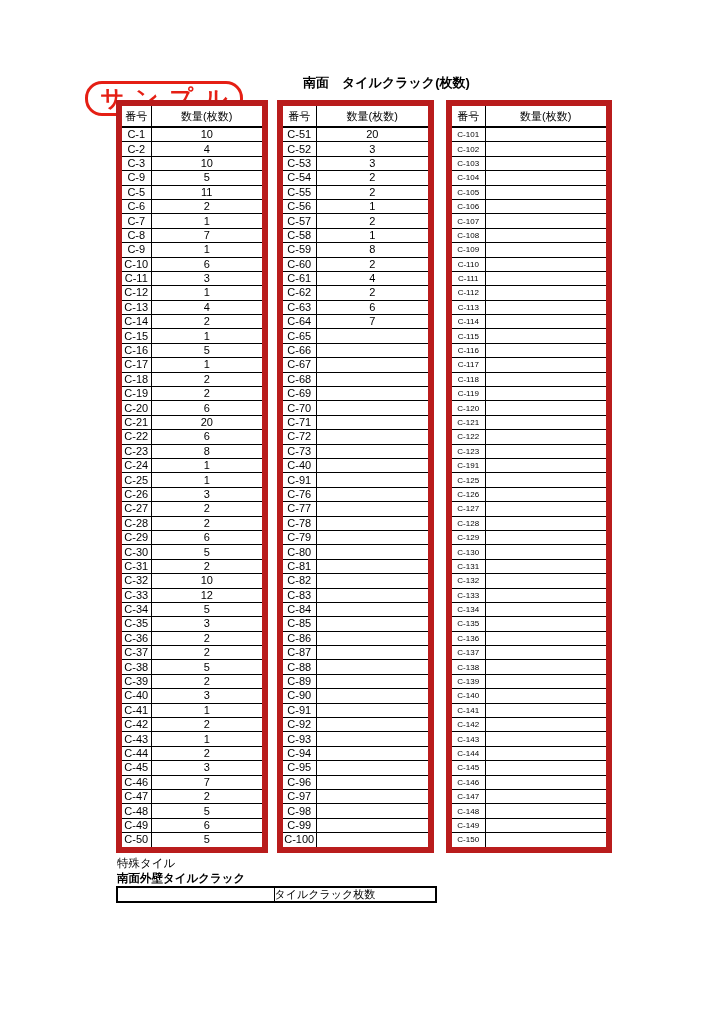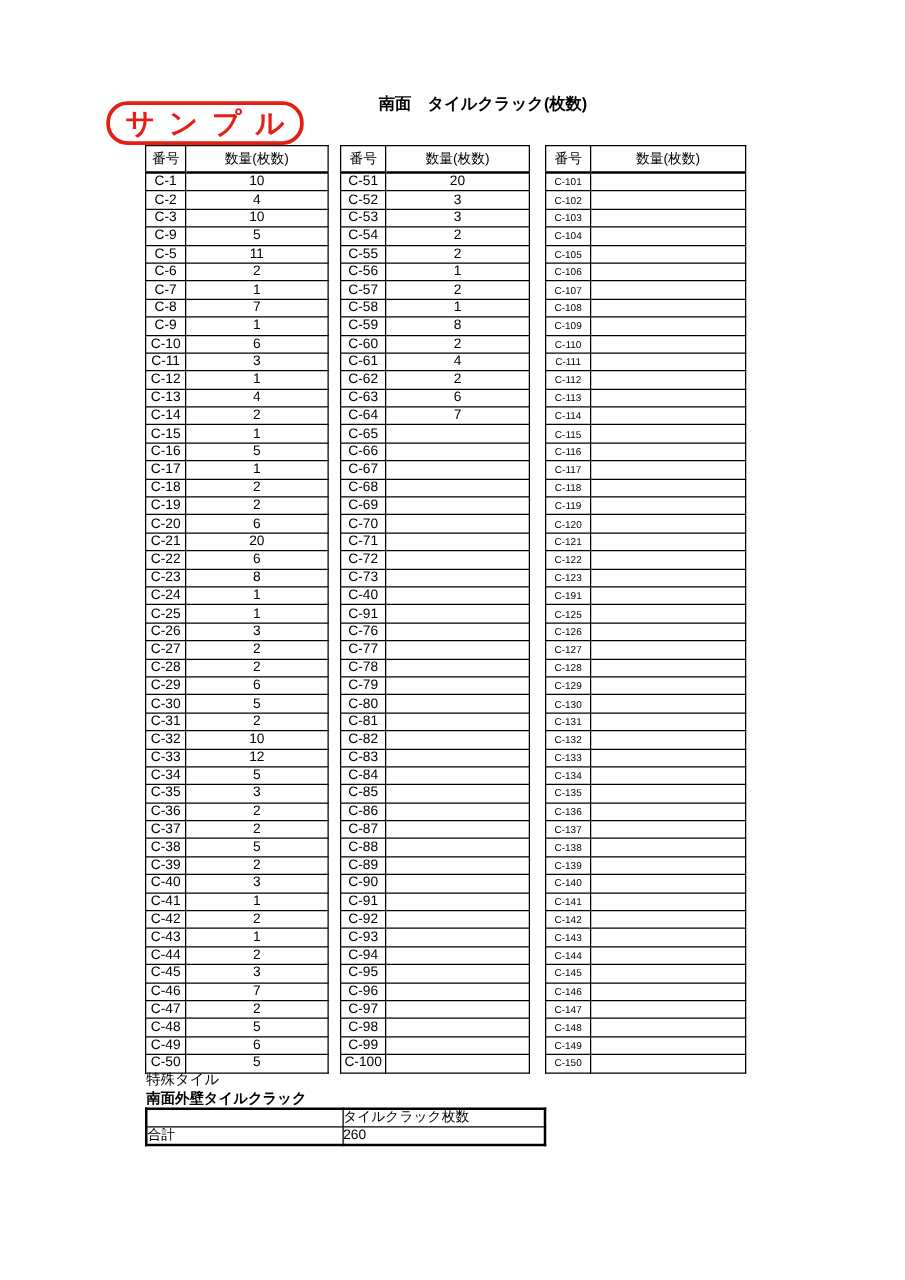--- a/index.html
+++ b/index.html
@@ -32,21 +32,21 @@
     font-size:13px;font-weight:bold;
     white-space:nowrap;
     padding-left:16px;
   }
   
   .tables{
     position:absolute;left:116px;top:100px;
     display:flex;align-items:flex-start;
   }
   table{border-collapse:collapse;table-layout:fixed;background:#fff;}
-  table.grp{border:1px solid #b91c1c;margin-top:16px;}
+  table.grp{border:6px solid #b91c1c;}
   .grp th,.grp td{
     border:1px solid #000;
     padding:0;margin:0;
     height:13.4px;
     line-height:13px;
     text-align:center;
     vertical-align:middle;
     font-size:11px;
     overflow:hidden;
     white-space:nowrap;
@@ -748,20 +748,16 @@
   <table class="summary">
     <colgroup>
         <col class="s-left">
         <col class="s-right">
       </colgroup>
     <tbody>
       <tr>
         <td></td>
         <td>タイルクラック枚数</td>
       </tr>
-      <tr>
-        <td>合計</td>
-        <td>260</td>
-      </tr>
     </tbody>
   </table>
 
 </div>
 
 </body></html>

